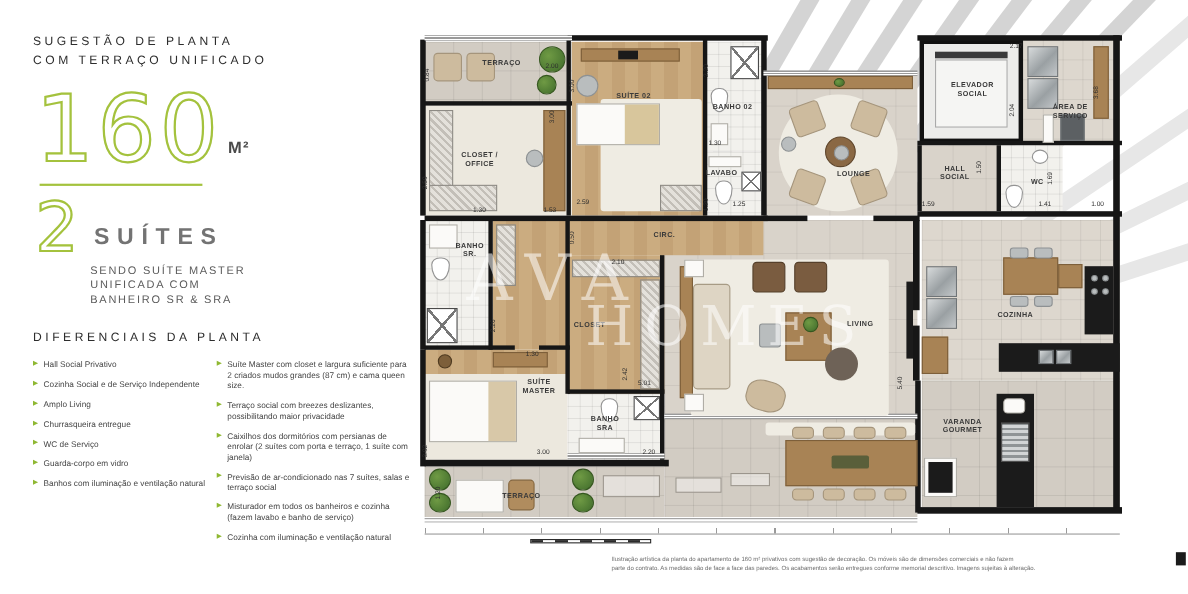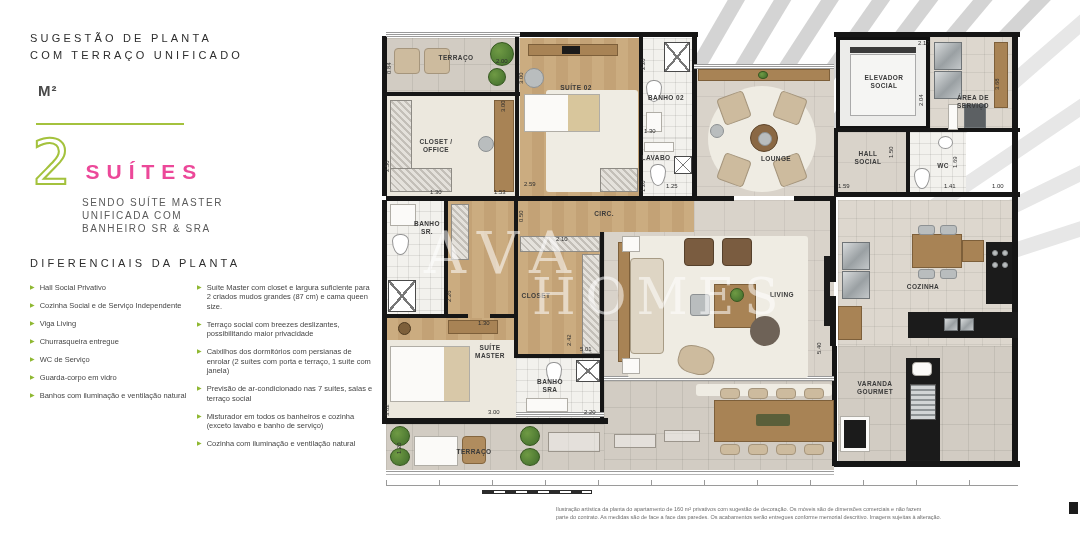--- a/index.html
+++ b/index.html
@@ -14,21 +14,21 @@
   
   .lp{position:absolute;left:30px;top:30px;width:345px;z-index:3}
   .hdr{font-size:11px;letter-spacing:3.2px;color:#2d2d2d;font-weight:500;line-height:17px;white-space:nowrap}
   .area{display:flex;align-items:flex-end;margin-top:18px;margin-left:2px}
   .big-outline{font-family:"DejaVu Sans",sans-serif;color:transparent;-webkit-text-stroke:2px #a4c23d;font-weight:400;line-height:.85}
   .n160{font-size:84px;letter-spacing:3px}
   .m2{font-size:15px;font-weight:700;color:#4a4a4a;margin-left:6px;margin-bottom:10px;letter-spacing:1px}
   .grule{height:2px;background:#a4c23d;width:148px;margin:14px 0 12px 6px}
   .suites{display:flex;align-items:flex-end;margin-left:2px}
   .n2{font-size:62px;letter-spacing:0}
-  .suites-word{font-size:21px;font-weight:700;color:#ec4899;letter-spacing:7px;margin-left:14px;margin-bottom:6px}
+  .suites-word{font-size:21px;font-weight:700;color:#737373;letter-spacing:7px;margin-left:14px;margin-bottom:6px}
   .sub{margin:6px 0 0 52px;font-size:10px;letter-spacing:1.6px;color:#5a5a5a;line-height:13px}
   .dtitle{font-size:11px;letter-spacing:3.2px;color:#2d2d2d;font-weight:500;margin-top:22px;white-space:nowrap}
   .cols{display:flex;margin-top:14px}
   .col{display:flex;flex-direction:column;gap:8.5px}
   .col.c1{width:163px;margin-right:4px}
   .col.c2{width:178px}
   .feat{display:flex;font-size:7.5px;line-height:9.5px;color:#464646}
   .feat .arrow{color:#8fb832;font-size:6px;line-height:9px;margin-right:5px;flex:0 0 auto}
 
   
@@ -81,20 +81,21 @@
   <div class="bar lt" style="left:1080px;top:-10px;height:360px;transform:rotate(64deg)"></div>
   <div class="bar lt" style="left:1085px;top:40px;height:370px;transform:rotate(72deg)"></div>
 </div>
 
 <div class="lp">
   <div class="hdr">
     <div>SUGESTÃO DE PLANTA</div>
     <div>COM TERRAÇO UNIFICADO</div>
   </div>
   <div class="area">
+    <span class="big-outline n160">160</span>
     <span class="m2">M²</span>
   </div>
   <div class="grule"></div>
   <div class="suites">
     <span class="big-outline n2">2</span>
     <span class="suites-word">SUÍTES</span>
   </div>
   <div class="sub">
       <div>SENDO SUÍTE MASTER</div>
       <div>UNIFICADA COM</div>
@@ -106,21 +107,21 @@
         <div class="feat">
           <span class="arrow">▶</span>
           <span>Hall Social Privativo</span>
         </div>
         <div class="feat">
           <span class="arrow">▶</span>
           <span>Cozinha Social e de Serviço Independente</span>
         </div>
         <div class="feat">
           <span class="arrow">▶</span>
-          <span>Viga Living</span>
+          <span>Amplo Living</span>
         </div>
         <div class="feat">
           <span class="arrow">▶</span>
           <span>Churrasqueira entregue</span>
         </div>
         <div class="feat">
           <span class="arrow">▶</span>
           <span>WC de Serviço</span>
         </div>
         <div class="feat">
@@ -144,21 +145,21 @@
         <div class="feat">
           <span class="arrow">▶</span>
           <span>Caixilhos dos dormitórios com persianas de enrolar (2 suítes com porta e terraço, 1 suíte com janela)</span>
         </div>
         <div class="feat">
           <span class="arrow">▶</span>
           <span>Previsão de ar-condicionado nas 7 suítes, salas e terraço social</span>
         </div>
         <div class="feat">
           <span class="arrow">▶</span>
-          <span>Misturador em todos os banheiros e cozinha (exceto lavabo e banho de serviço)</span>
+          <span>Misturador em todos os banheiros e cozinha (fazem lavabo e banho de serviço)</span>
         </div>
         <div class="feat">
           <span class="arrow">▶</span>
           <span>Cozinha com iluminação e ventilação natural</span>
         </div>
       </div>
   </div>
 </div>
 
 <div class="plan">

